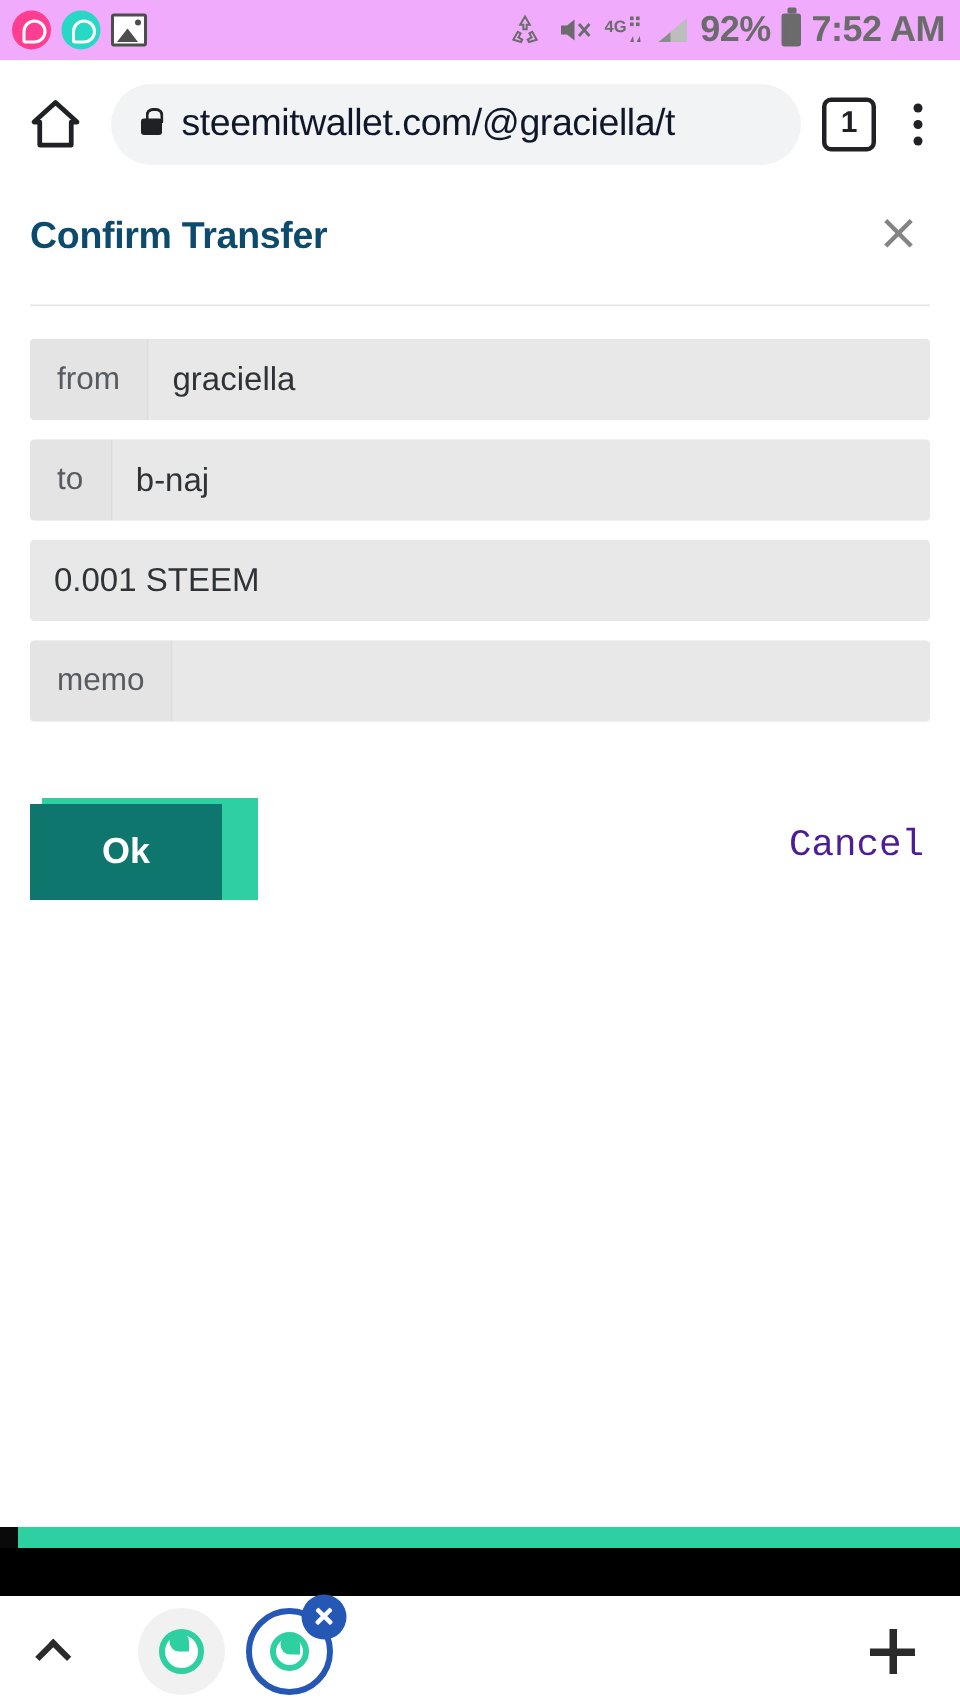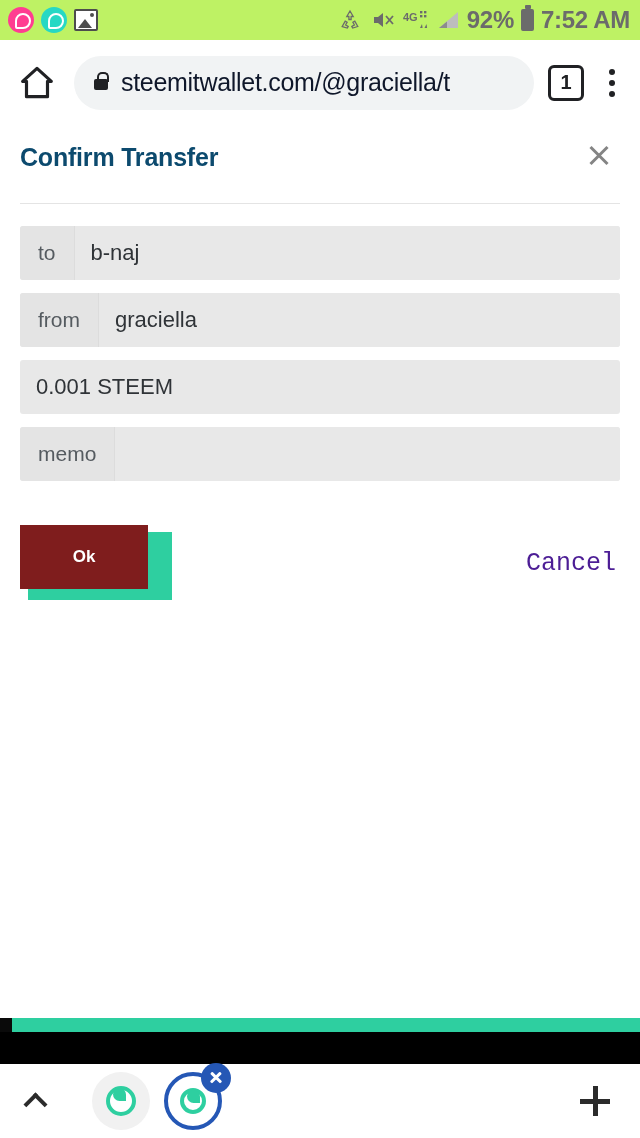--- a/index.html
+++ b/index.html
@@ -8,21 +8,21 @@
     background: #ffffff;
     font-family: "Liberation Sans", sans-serif;
     overflow: hidden;
   }
   .screen { position: relative; width: 640px; height: 1138px; background:#fff; }
 
   
   .statusbar {
     position: absolute; top: 0; left: 0; width: 640px; height: 40px;
     display: flex; align-items: center; justify-content: space-between;
-    padding: 0 10px 0 8px; background: #bef264;
+    padding: 0 10px 0 8px; background: #f0abfc;
   }
   .sb-left { display: flex; align-items: center; gap: 7px; }
   .sb-right { display: flex; align-items: center; gap: 7px; }
   .wa { width: 26px; height: 26px; border-radius: 50%; position: relative; }
   .wa.pink { background: #ff3d91; }
   .wa.teal { background: #27d8c4; }
   .wa::after {
     content: ""; position: absolute; left: 7px; top: 6px;
     width: 12px; height: 12px; border-radius: 50% 50% 50% 2px;
     border: 2.4px solid #fff;
@@ -122,24 +122,24 @@
   .actions {
     display: flex; align-items: center; justify-content: space-between;
     padding: 30px 22px 0 20px;
   }
   .okwrap { position: relative; width: 152px; height: 76px; }
   .okshadow {
     position: absolute; left: 8px; top: 8px; width: 144px; height: 68px;
     background: #2ecfa0;
   }
   .okbtn {
-    position: absolute; left: 0; top: 1px; width: 128px; height: 64px;
-    background: #7f1d1d; color: #ffffff;
+    position: absolute; left: 0; top: 12px; width: 128px; height: 64px;
+    background: #0f766e; color: #ffffff;
     display: flex; align-items: center; justify-content: center;
-    font-size: 17px; font-weight: bold; cursor: pointer;
+    font-size: 24px; font-weight: bold; cursor: pointer;
   }
   .cancelbtn {
     font-size: 25px; color: #4c1d95; cursor: pointer;
     padding-right: 2px; margin-top: 2px; font-family: Liberation Mono, monospace;
   }
 
   
   .tealbar {
     position: absolute; left: 0; top: 1018px; width: 640px; height: 14px;
     background: #2ecfa0;
@@ -264,26 +264,26 @@
 
   <div class="page">
     <div class="dialog-head">
       <div class="dialog-title">Confirm Transfer</div>
       <div class="close-x"></div>
     </div>
     <div class="hrule"></div>
 
     <div class="form">
       <div class="frow">
+        <div class="flabel">from</div>
+        <div class="fvalue">graciella</div>
+      </div>
+      <div class="frow">
         <div class="flabel">to</div>
         <div class="fvalue">b-naj</div>
-      </div>
-      <div class="frow">
-        <div class="flabel">from</div>
-        <div class="fvalue">graciella</div>
       </div>
       <div class="frow">
         <div class="fvalue">0.001 STEEM</div>
       </div>
       <div class="frow">
         <div class="flabel">memo</div>
         <div class="fvalue"></div>
       </div>
     </div>
 

